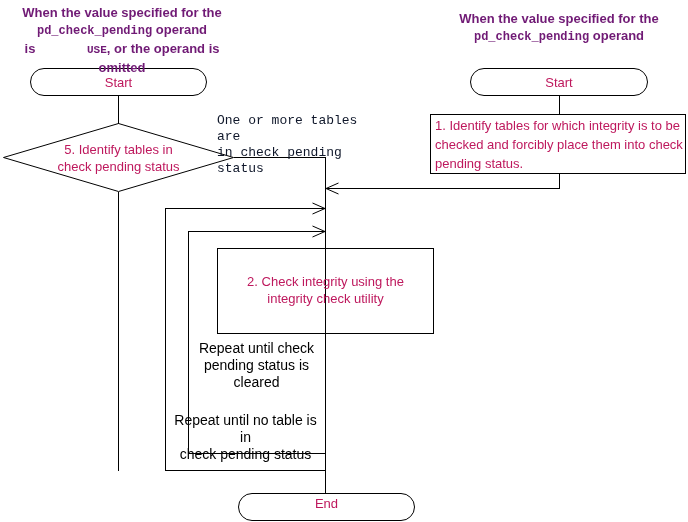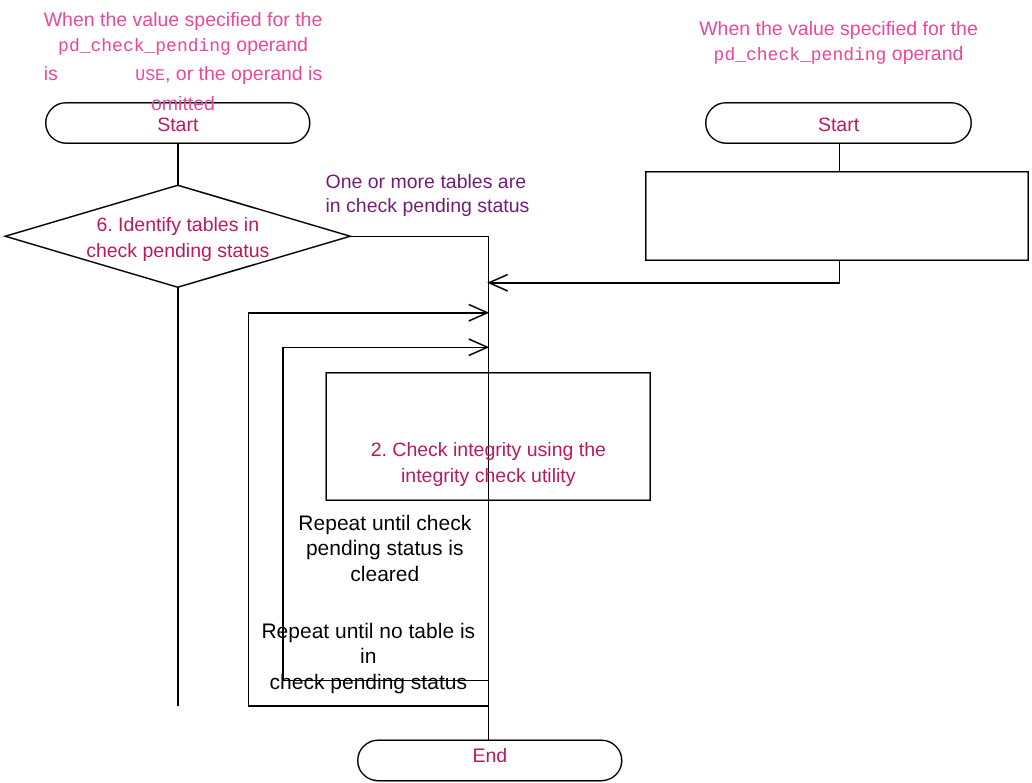--- a/index.html
+++ b/index.html
@@ -68,33 +68,34 @@
     position: absolute;
     color: #000000;
     font-family: "Liberation Sans", sans-serif;
     font-size: 14px;
     line-height: 17px;
     text-align: center;
     white-space: pre-line;
   }
   .branch-label {
     position: absolute;
-    color: #701a75;
-    font-family: Liberation Sans, sans-serif;
+    color: #0f172a;
+    font-family: Liberation Mono, monospace;
     font-size: 13px;
     line-height: 16px;
     white-space: pre-line;
   }
   .hdr {
     position: absolute;
-    color: #ec4899;
+    color: #701a75;
     font-family: "Liberation Sans", sans-serif;
     font-size: 13px;
     line-height: 17px;
     text-align: center;
+    font-weight: bold;
   }
 </style>
 </head>
 <body>
 
 <div id="diagram-root">
 
   <svg id="flow-svg" viewBox="0 0 688 522">
 
     <rect class="shape" x="30.5" y="68.5" width="176" height="27" rx="13.5" ry="13.5"></rect>
@@ -136,25 +137,26 @@
 
   <div class="hdr" style="left:448px; top:10px; width:222px;">
     <div>When the value specified for the</div>
     <div><span class="mono">pd_check_pending</span><span> operand</span></div>
   </div>
 
   <div class="node-text" style="left:30px; top:68px; width:177px; height:28px;">Start</div>
 
   <div class="node-text" style="left:470px; top:68px; width:178px; height:28px;">Start</div>
 
-  <div class="node-text" style="left:33px; top:139px; width:171px; height:38px;">6. Identify tables in
+  <div class="node-text" style="left:33px; top:139px; width:171px; height:38px;">5. Identify tables in
 check pending status</div>
 
+  <div class="node-text left-align" style="left:435px; top:116px; width:248px; height:56px; line-height:19px;">1. Identify tables for which integrity is to be checked and forcibly place them into check pending status.</div>
 
-  <div class="node-text" style="left:218px; top:266px; width:215px; height:84px;">2. Check integrity using the
+  <div class="node-text" style="left:218px; top:248px; width:215px; height:84px;">2. Check integrity using the
 integrity check utility</div>
 
   <div class="node-text" style="left:238px; top:493px; width:177px; height:20px;">End</div>
 
   <div class="branch-label" style="left:217px; top:113px; width:160px; text-align:left;">One or more tables are
 in check pending status</div>
 
 
   <div class="loop-label" style="left:190px; top:340px; width:133px; text-align:center;">Repeat until check
 pending status is

